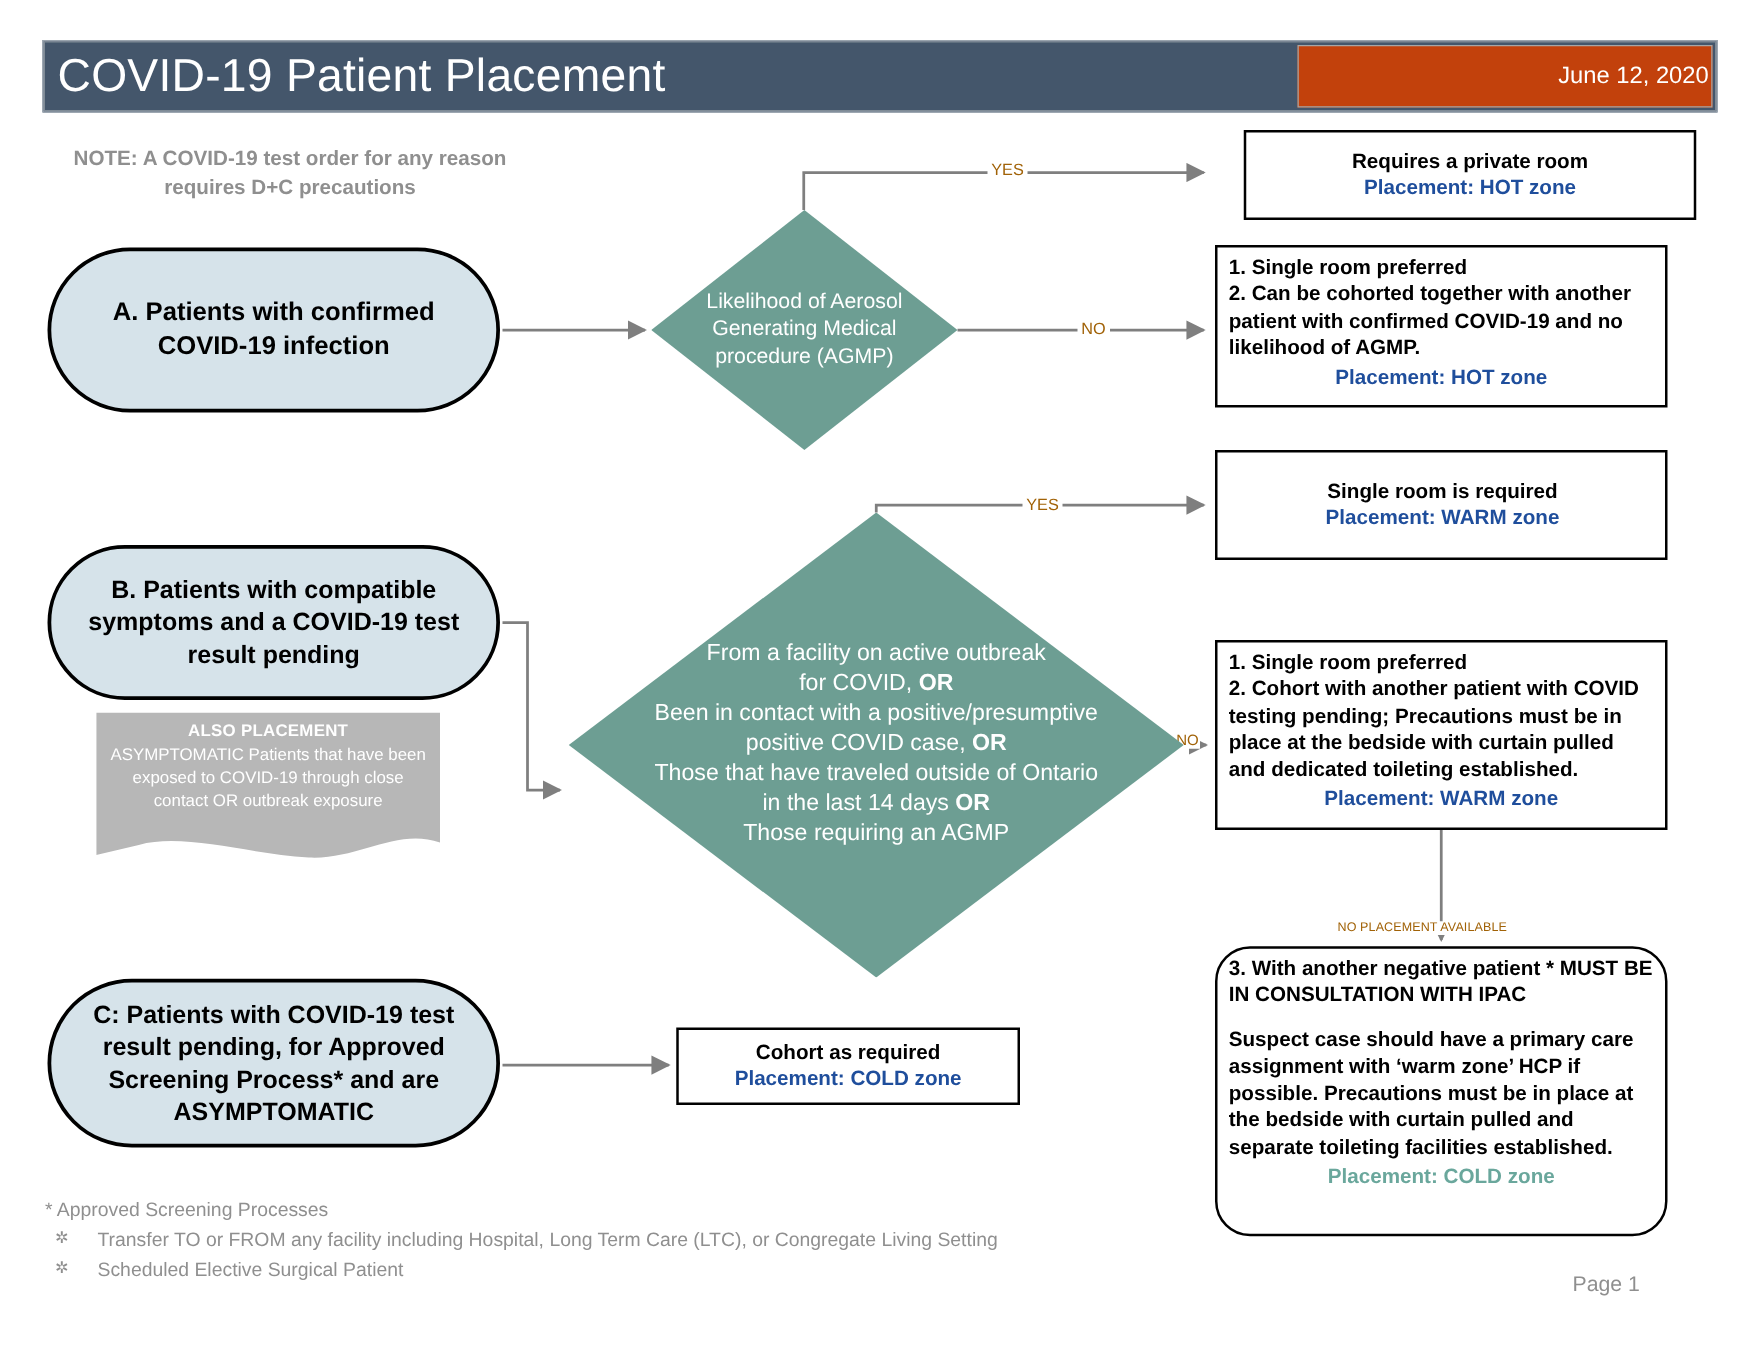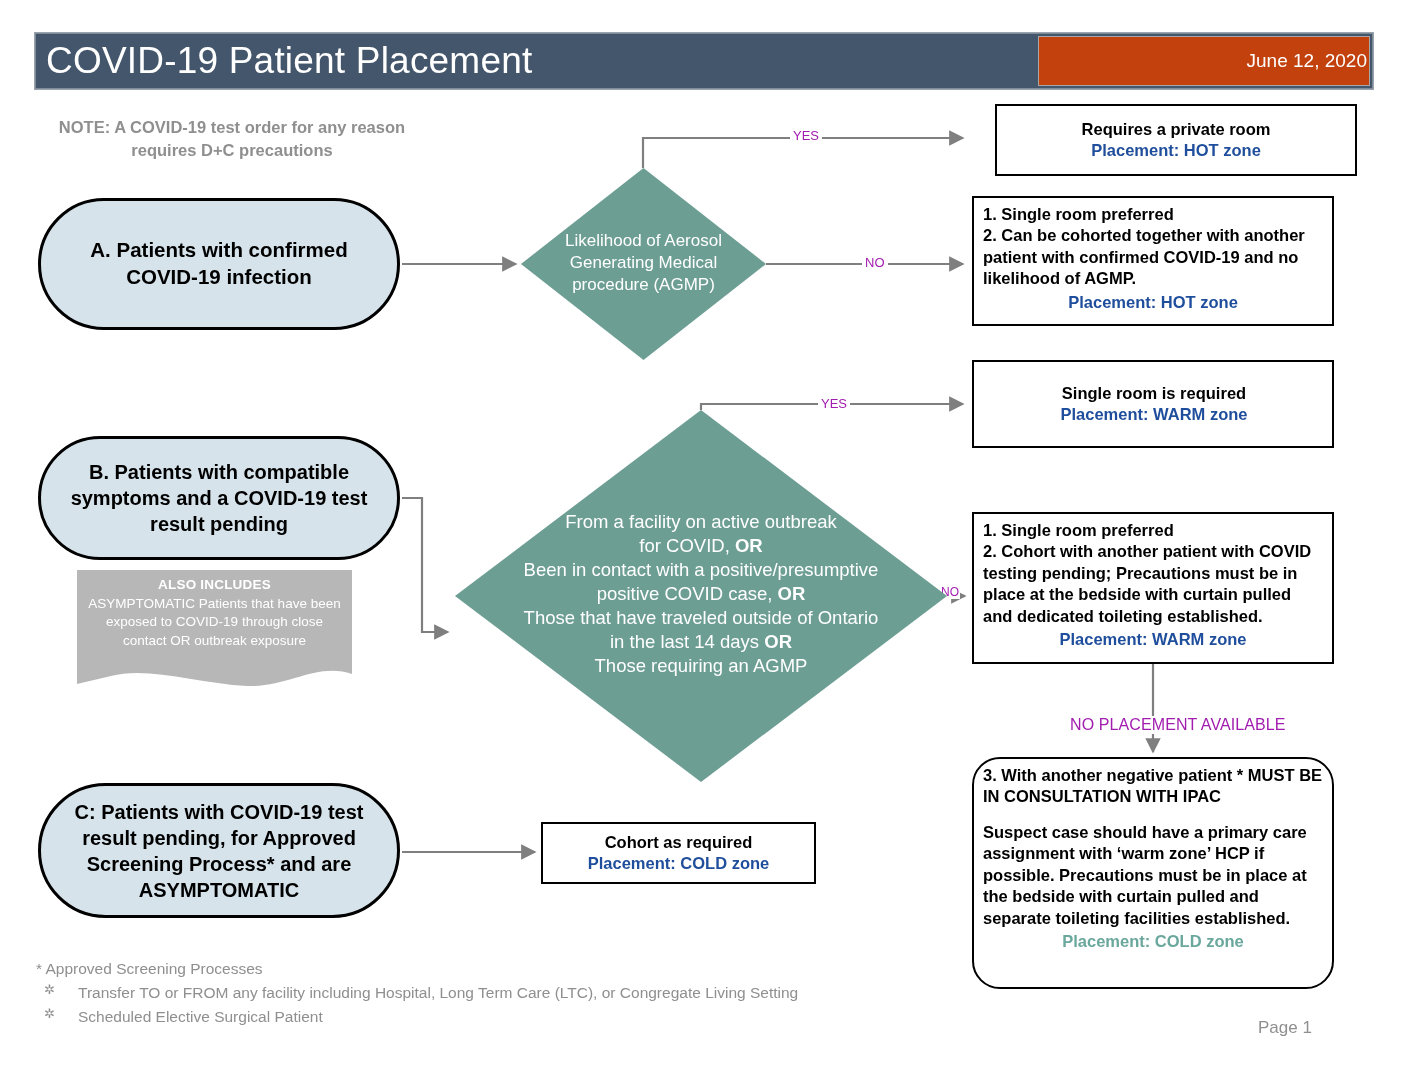--- a/index.html
+++ b/index.html
@@ -147,31 +147,31 @@
   #out-2 .placement, #out-4 .placement, #out-5 .placement { margin-top: 2px; }
 
   
   #connectors {
     position: absolute; left: 0; top: 0;
     width: 1408px; height: 1088px;
     pointer-events: none;
   }
   .edge-label {
     position: absolute;
-    color: #a21caf;
+    color: #a16207;
     font-size: 13px;
     background: #ffffff;
     padding: 0 3px;
     white-space: nowrap;
   }
   #lbl-yes1 { left: 790px; top: 128px; }
   #lbl-no1  { left: 862px; top: 255px; }
   #lbl-yes2 { left: 818px; top: 396px; }
   #lbl-no2  { left: 940px; top: 585px; font-size: 12px; padding: 0 1px; }
-  #lbl-nopa { left: 1067px; top: 716px; font-size: 16px; letter-spacing: 0.1px; }
+  #lbl-nopa { left: 1067px; top: 737px; font-size: 10px; letter-spacing: 0.1px; }
 
   
   #footer {
     position: absolute;
     left: 36px; top: 958px;
     width: 800px;
     color: #8f8f8f;
     font-size: 15.5px;
     line-height: 1.42;
   }
@@ -244,21 +244,21 @@
 
   <div class="stadium" id="box-c">
     <span>C:  Patients with COVID-19 test result pending, for Approved Screening Process* and are ASYMPTOMATIC</span>
   </div>
 
   <div id="also-includes">
     <svg viewBox="0 0 275 122" width="275" height="122">
       <path d="M 0 0 L 275 0 L 275 104 C 240 92 210 118 170 116 C 120 113 70 96 34 106 L 0 114 Z" fill="#b7b7b7"></path>
     </svg>
     <div class="ai-text">
-      <div class="ai-title">ALSO INCLUDES</div>
+      <div class="ai-title">ALSO PLACEMENT</div>
       <div>ASYMPTOMATIC Patients that have been exposed to COVID-19 through close contact OR outbreak exposure</div>
     </div>
   </div>
 
   <div class="diamond-wrap" id="diamond-1">
     <svg viewBox="0 0 245 192" width="245" height="192">
       <polygon points="122.5,0 245,96 122.5,192 0,96" fill="#6d9e93"></polygon>
     </svg>
     <div class="diamond-label">
       <div>Likelihood of Aerosol</div>

